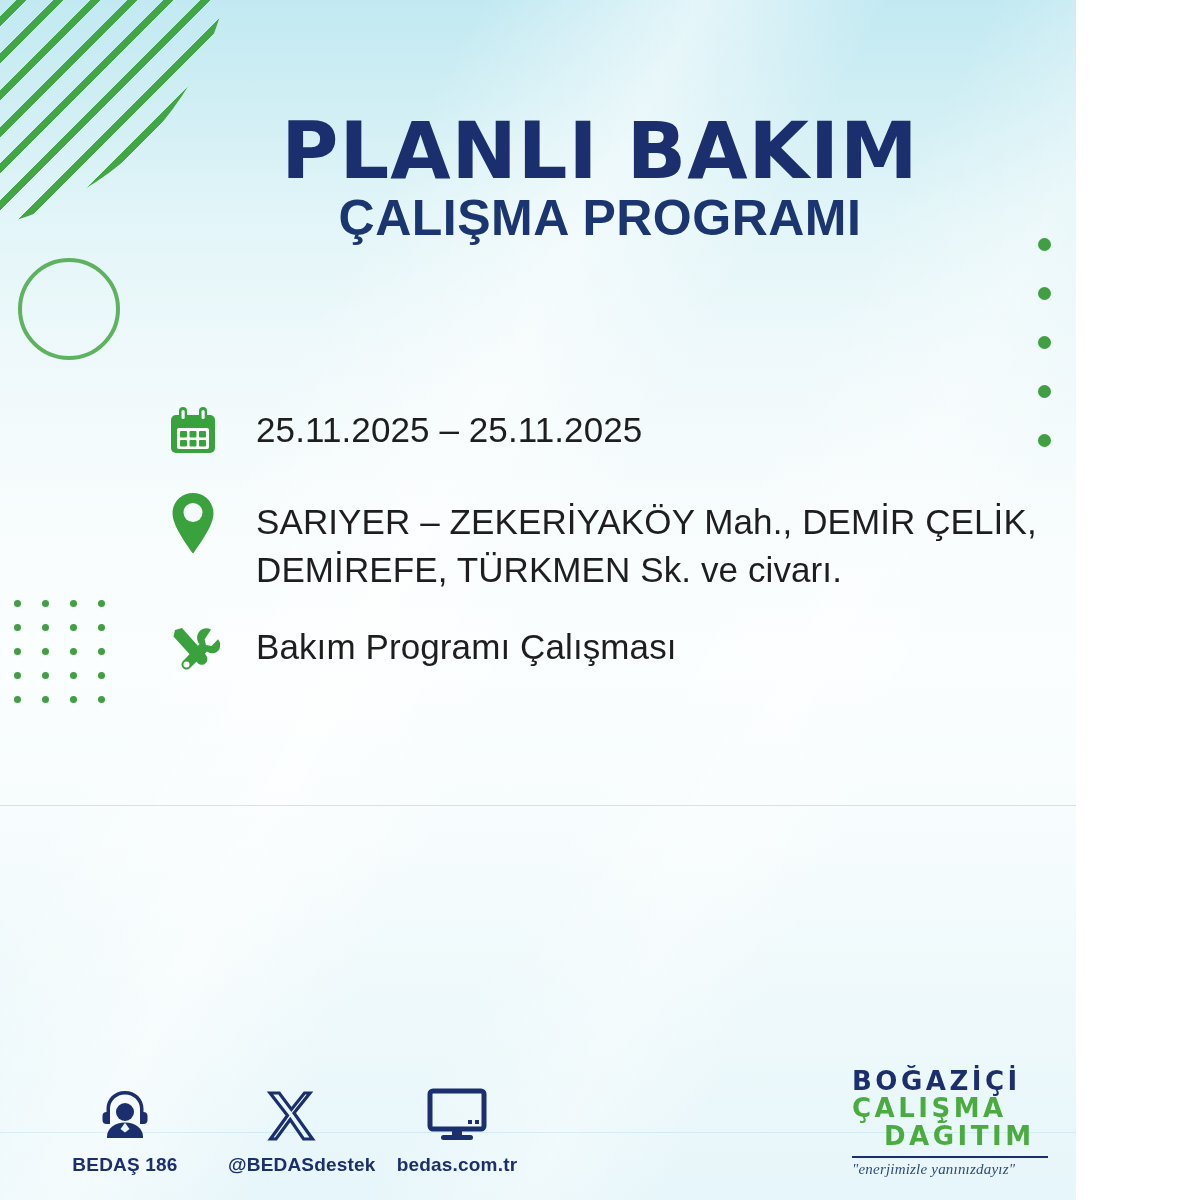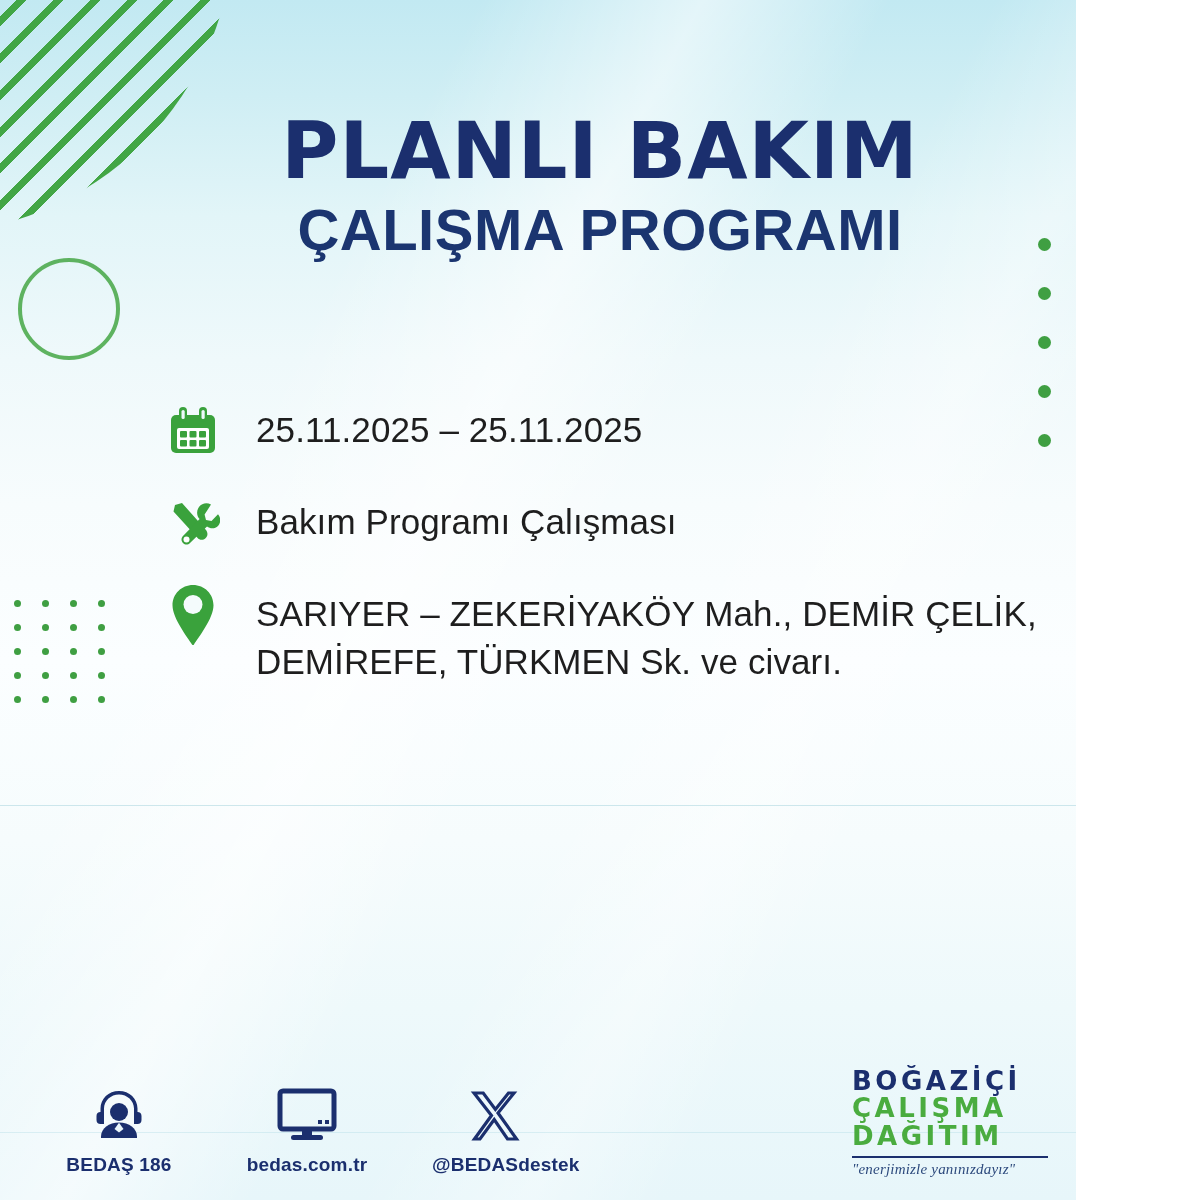--- a/index.html
+++ b/index.html
@@ -112,26 +112,25 @@
     font-family: "DejaVu Sans", sans-serif;
     font-size: 78px;
     font-weight: 700;
     letter-spacing: 1px;
     color: #1b2f6e;
     line-height: 1.0;
     white-space: nowrap;
   }
   .title-sub {
     font-family: "Liberation Sans", sans-serif;
-    font-size: 58px;
+    font-size: 50px;
     font-weight: 700;
     letter-spacing: 0.5px;
     color: #1b3570;
     line-height: 1.12;
-    margin-top: 8px;
     white-space: nowrap;
   }
 
   
   .info {
     position: absolute;
     left: 166px;
     top: 378px;
     width: 900px;
   }
@@ -156,25 +155,25 @@
     font-family: "Liberation Sans", sans-serif;
     letter-spacing: 0.1px;
     padding-top: 4px;
   }
   #row-address { margin-bottom: 0; }
   #row-address .txt { max-width: 800px; }
 
   
   .footer {
     position: absolute;
-    left: 56px;
+    left: 62px;
     bottom: 24px;
     display: flex;
     align-items: flex-end;
-    gap: 62px;
+    gap: 40px;
   }
   .fitem {
     width: 126px;
     text-align: center;
     color: #1b2f6e;
   }
   .fitem .fico {
     height: 62px;
     display: flex;
     align-items: flex-end;
@@ -200,21 +199,21 @@
   .brand .l1, .brand .l2, .brand .l3 {
     font-family: "DejaVu Sans", sans-serif;
     font-weight: 700;
     font-size: 26px;
     letter-spacing: 3.5px;
     line-height: 1.07;
     white-space: nowrap;
   }
   .brand .l1 { color: #1b2f6e; margin-top: 36px; }
   .brand .l2 { color: #4aac3f; }
-  .brand .l3 { color: #4aac3f; }
+  .brand .l3 { color: #4aac3f; margin-left: 32px; }
   .brand .rule {
     height: 2px;
     background: #1b2f6e;
     margin: 5px 0 3px 0;
     width: 196px;
   }
   .brand .tag {
     font-family: "Liberation Serif", serif;
     font-style: italic;
     font-size: 15px;
@@ -298,41 +297,41 @@
             <rect x="14" y="36" width="7" height="6.5" rx="1"></rect>
             <rect x="23.5" y="36" width="7" height="6.5" rx="1"></rect>
             <rect x="33" y="36" width="7" height="6.5" rx="1"></rect>
           </g>
         </svg>
       </div>
       <div class="txt">25.11.2025 – 25.11.2025</div>
     </div>
 
 
+    <div class="row" id="row-address">
+      <div class="ico">
+        <svg width="54" height="66" viewBox="0 0 54 66" aria-hidden="true">
+          <path d="M27 3 C15.5 3 6.5 12 6.5 23.3 C6.5 36.5 22 56 26 62.5 C26.5 63.3 27.5 63.3 28 62.5 C32 56 47.5 36.5 47.5 23.3 C47.5 12 38.5 3 27 3 Z" fill="#3aa23c"></path>
+          <circle cx="27" cy="22.5" r="9.5" fill="#f4fbfc"></circle>
+        </svg>
+      </div>
+      <div class="txt">SARIYER – ZEKERİYAKÖY Mah., DEMİR ÇELİK, DEMİREFE, TÜRKMEN Sk. ve civarı.</div>
+    </div>
+
     <div class="row">
       <div class="ico">
         <svg width="54" height="54" viewBox="0 0 54 54" aria-hidden="true">
           <g fill="#3aa23c">
             <path d="M9 9 L16 7 L40 34 C42 36.5 42 40 39.5 42.3 C37 44.6 33.5 44.3 31.4 41.8 L7.5 15.5 Z"></path>
             <path d="M45 8.5 C41 6.2 36 7 33 11 C30.2 14.8 30.6 19.8 33.6 23 L17 40 C15 42 15 45 17 47 C19 49 22 49 24 47 L41 30.5 C44.3 33 49 33 52 30 C55 26.8 55 21.5 52 18.3 L45.5 25 L40 24 L38.6 18.6 Z"></path>
           </g>
           <circle cx="20.5" cy="43.5" r="3" fill="#ffffff"></circle>
         </svg>
       </div>
       <div class="txt">Bakım Programı Çalışması</div>
-    </div>
-
-    <div class="row" id="row-address">
-      <div class="ico">
-        <svg width="54" height="66" viewBox="0 0 54 66" aria-hidden="true">
-          <path d="M27 3 C15.5 3 6.5 12 6.5 23.3 C6.5 36.5 22 56 26 62.5 C26.5 63.3 27.5 63.3 28 62.5 C32 56 47.5 36.5 47.5 23.3 C47.5 12 38.5 3 27 3 Z" fill="#3aa23c"></path>
-          <circle cx="27" cy="22.5" r="9.5" fill="#f4fbfc"></circle>
-        </svg>
-      </div>
-      <div class="txt">SARIYER – ZEKERİYAKÖY Mah., DEMİR ÇELİK, DEMİREFE, TÜRKMEN Sk. ve civarı.</div>
     </div>
 
   </div>
 
   <div class="footer">
 
     <div class="fitem">
       <div class="fico">
         <svg width="58" height="58" viewBox="0 0 58 58" aria-hidden="true">
           <g fill="#1b2f6e">
@@ -341,38 +340,38 @@
             <path d="M29 37.5 C19 37.5 11 43.5 11 51.5 L11 53 L47 53 L47 51.5 C47 43.5 39 37.5 29 37.5 Z"></path>
           </g>
           <path d="M29 37.8 L24.5 44 L29 47.5 L33.5 44 Z" fill="#eaf6fa"></path>
         </svg>
       </div>
       <div class="flabel">BEDAŞ 186</div>
     </div>
 
     <div class="fitem">
       <div class="fico">
+        <svg width="54" height="54" viewBox="0 0 54 54" aria-hidden="true">
+          <path d="M6 4 L23.5 26.5 L6.5 50 L12 50 L26.2 30.5 L39.5 50 L48.5 50 L30 24 L46 4 L40.5 4 L27.4 20.4 L15.2 4 Z" fill="none" stroke="#1b2f6e" stroke-width="3.2"></path>
+        </svg>
+      </div>
+      <div class="flabel">@BEDASdestek</div>
+    </div>
+
+    <div class="fitem">
+      <div class="fico">
         <svg width="62" height="56" viewBox="0 0 62 56" aria-hidden="true">
           <rect x="4" y="4" width="54" height="38" rx="3" fill="none" stroke="#1b2f6e" stroke-width="5"></rect>
           <rect x="42" y="33" width="4" height="4" fill="#1b2f6e"></rect>
           <rect x="49" y="33" width="4" height="4" fill="#1b2f6e"></rect>
           <rect x="26" y="42" width="10" height="7" fill="#1b2f6e"></rect>
           <rect x="15" y="48" width="32" height="5" rx="2.5" fill="#1b2f6e"></rect>
         </svg>
       </div>
       <div class="flabel">bedas.com.tr</div>
-    </div>
-
-    <div class="fitem">
-      <div class="fico">
-        <svg width="54" height="54" viewBox="0 0 54 54" aria-hidden="true">
-          <path d="M6 4 L23.5 26.5 L6.5 50 L12 50 L26.2 30.5 L39.5 50 L48.5 50 L30 24 L46 4 L40.5 4 L27.4 20.4 L15.2 4 Z" fill="none" stroke="#1b2f6e" stroke-width="3.2"></path>
-        </svg>
-      </div>
-      <div class="flabel">@BEDASdestek</div>
     </div>
 
   </div>
 
   <div class="brand">
     <div class="l1">BOĞAZİÇİ</div>
     <div class="l2">ÇALIŞMA</div>
     <div class="l3">DAĞITIM</div>
     <div class="rule"></div>
     <div class="tag">"enerjimizle yanınızdayız"</div>

